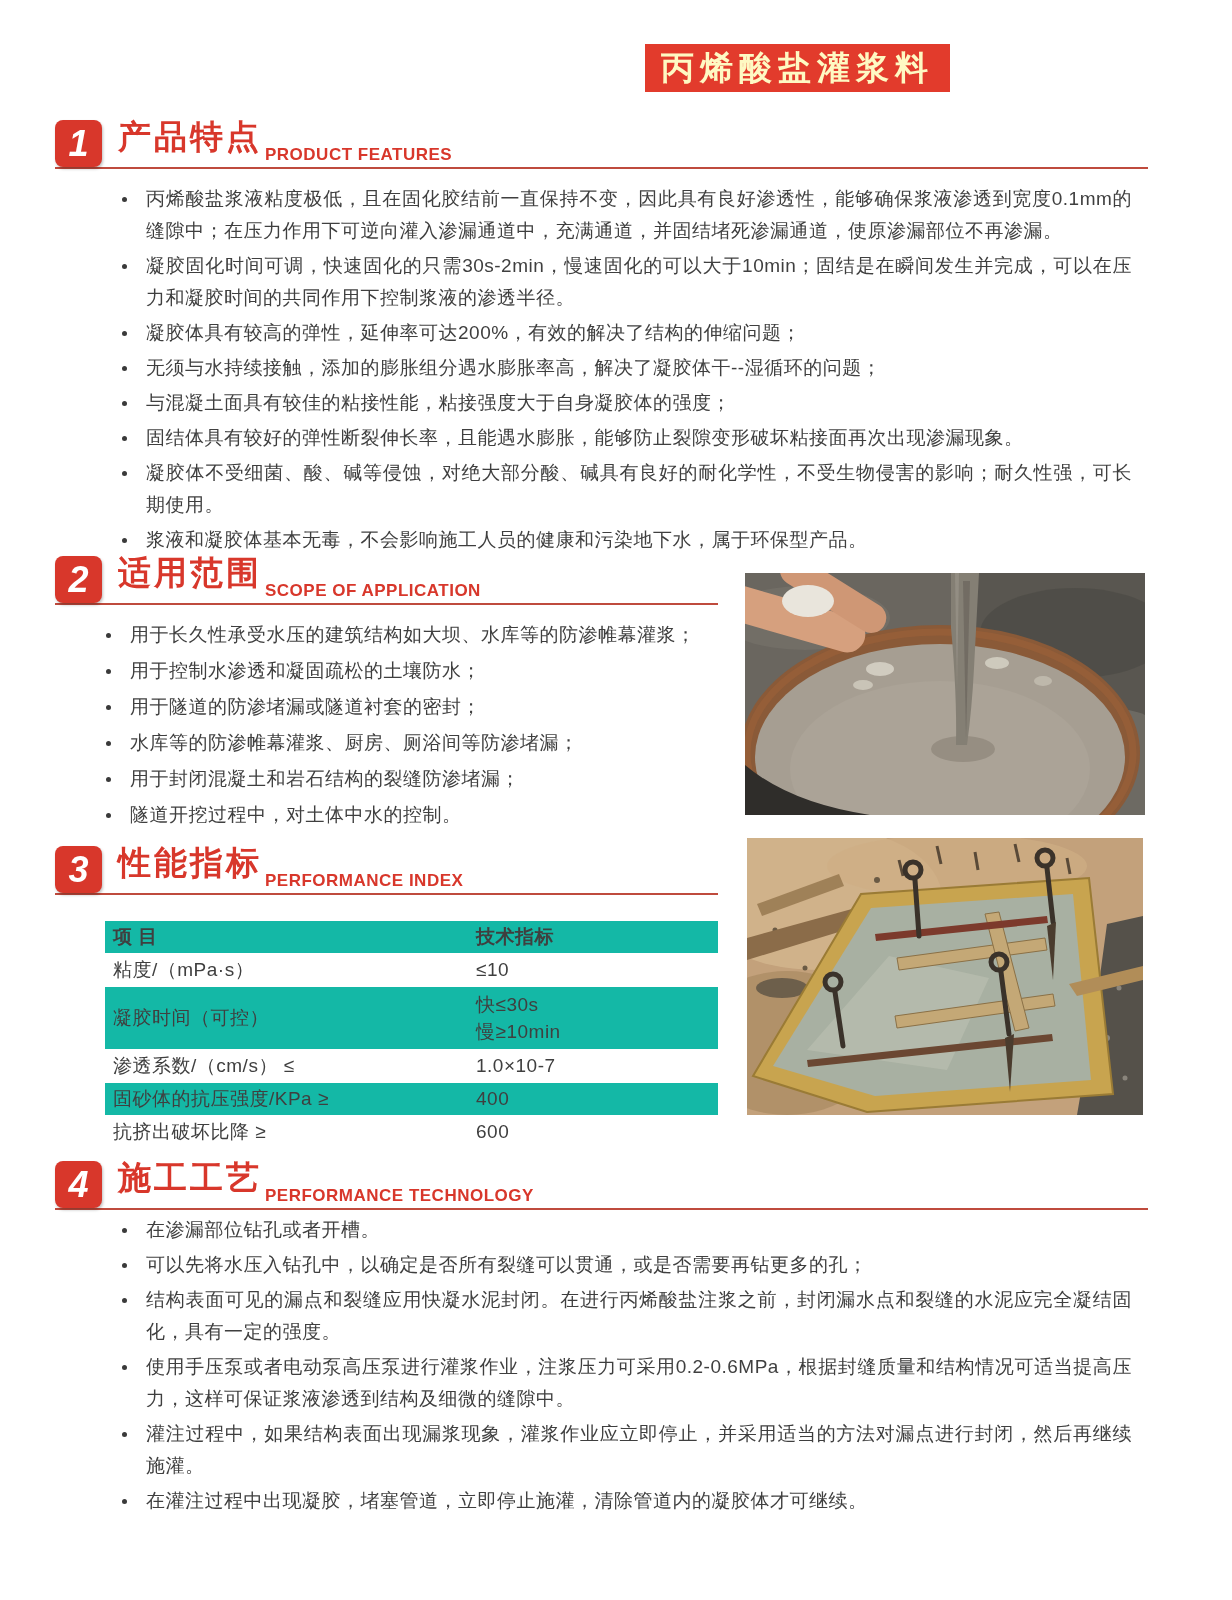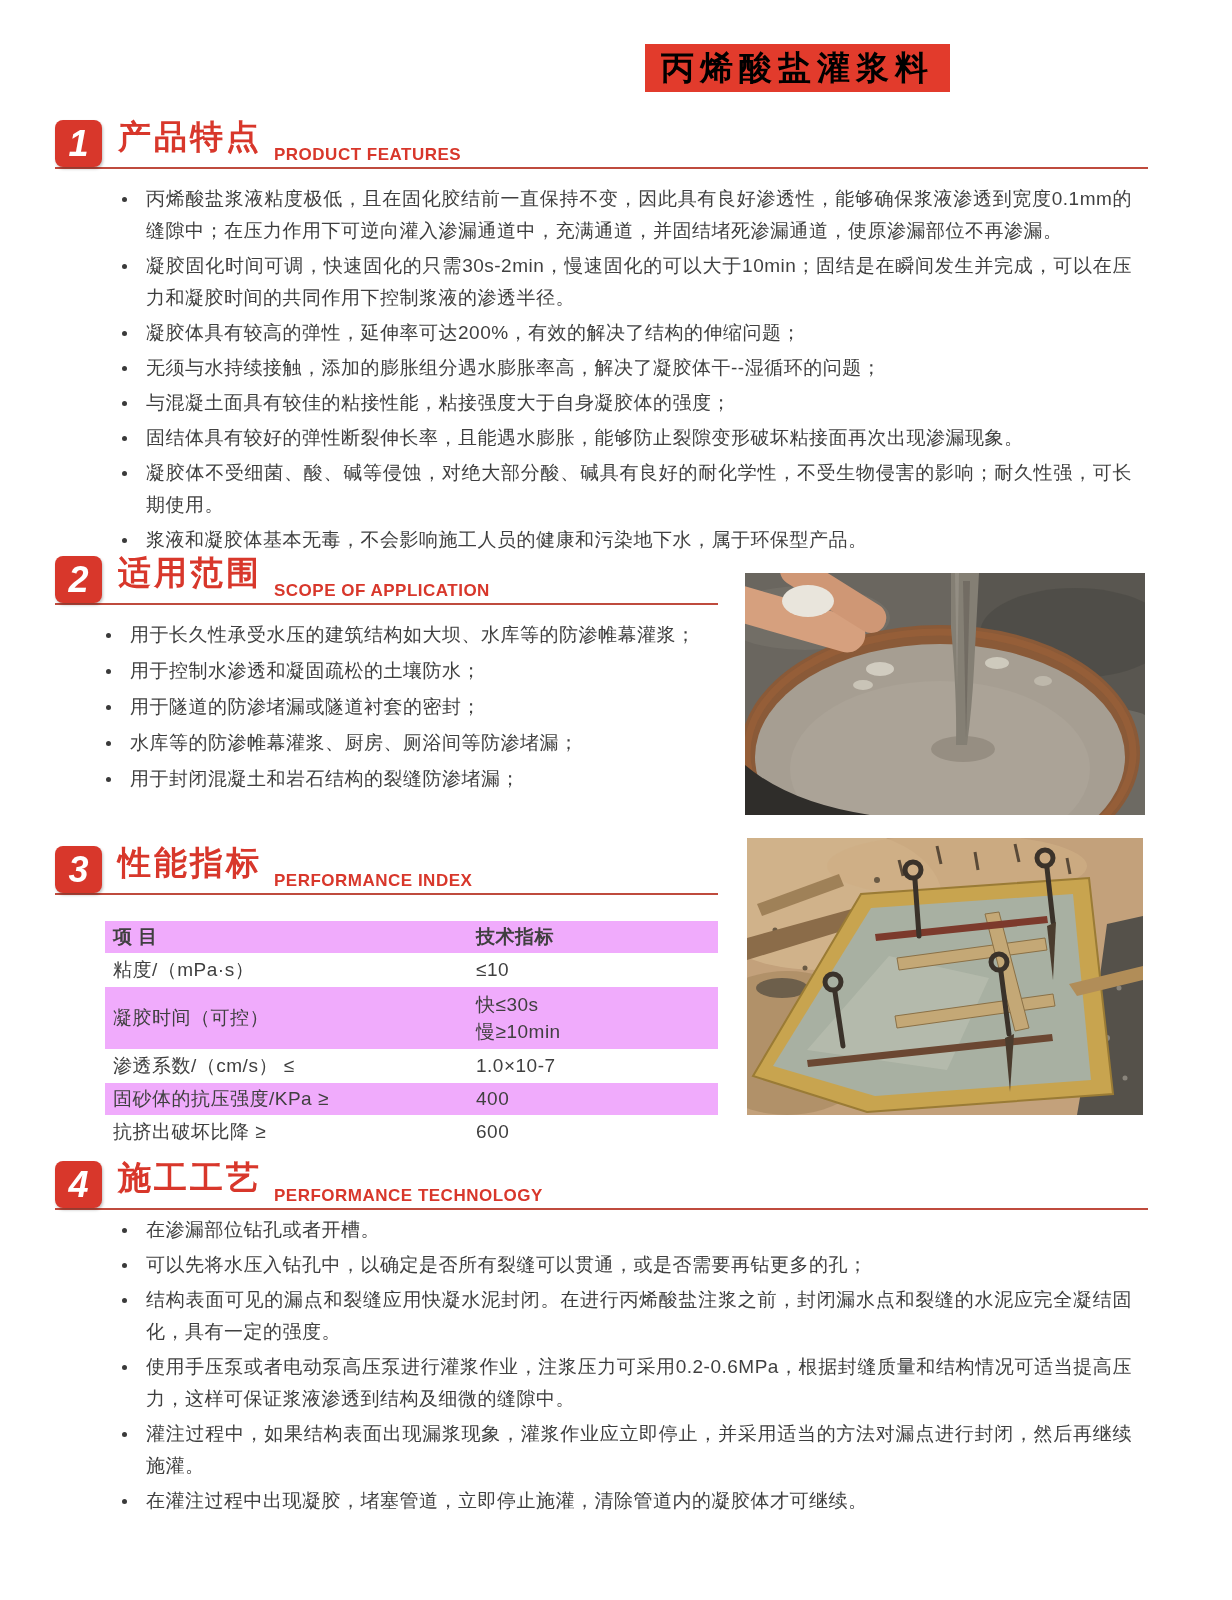--- a/index.html
+++ b/index.html
@@ -3,21 +3,21 @@
 <meta charset="utf-8">
 <style>
   html,body { margin:0; padding:0; background:#ffffff; }
   .page {
     position:relative; width:1232px; height:1600px; background:#ffffff;
     font-family:"Liberation Sans", sans-serif; overflow:hidden; color:#3f3f3f;
   }
   
   .banner {
     position:absolute; left:645px; top:44px; height:48px; line-height:48px;
-    background:#e23b2c; color:#000000; font-size:33px; font-weight:bold;
+    background:#e23b2c; color:#fef9c3; font-size:33px; font-weight:bold;
     letter-spacing:6px; padding:0 16px; white-space:nowrap;text-align:right;
   }
   
   .sec { position:absolute; }
   #sec1 { left:55px; top:120px; width:1093px; }
   #sec2 { left:55px; top:556px; width:663px; }
   #sec3 { left:55px; top:846px; width:663px; }
   #sec4 { left:55px; top:1161px; width:1093px; }
 
   .sec-head {
@@ -28,21 +28,21 @@
     width:47px; height:47px; background:#d8372b; border-radius:8px;
     color:#ffffff; font-size:36px; font-weight:bold; font-style:italic;
     text-align:center; line-height:47px; box-shadow:1px 2px 3px rgba(0,0,0,.25);
     flex:0 0 auto;
   }
   .cn {
     font-size:33px; font-weight:bold; color:#d8372b; margin-left:16px;
     letter-spacing:3px; line-height:1; padding-bottom:14px;
   }
   .en {
-    font-size:17px; font-weight:bold; color:#d8372b; margin-left:12px;
+    font-size:17px; font-weight:bold; color:#d8372b; margin-left:3px;
     letter-spacing:.5px; line-height:1; padding-bottom:4px; white-space:nowrap;
   }
   
   ul.bullets { list-style:none; margin:14px 0 0 0; padding:0 0 0 75px; }
   ul.bullets li {
     position:relative; font-size:19px; line-height:32px; letter-spacing:.5px;
     color:#3f3f3f; margin:3px 16px; text-align:justify;
   }
   ul.bullets li::before {
     content:""; position:absolute; left:-24px; top:14px; width:5px; height:5px;
@@ -59,21 +59,21 @@
   table.perf {
     margin:26px 0 0 50px; width:613px; border-collapse:collapse;
     font-size:19px; color:#3f3f3f; table-layout:fixed;
   }
   table.perf th, table.perf td {
     padding:3px 8px; text-align:left; vertical-align:middle; font-weight:normal;
     letter-spacing:.5px;
   }
   table.perf th { font-weight:bold; }
   table.perf .c1 { width:347px; }
-  table.perf tr.stripe { background:#f0abfc; }
+  table.perf tr.stripe { background:#14b8a6; }
   table.perf tr.h  th { height:24px; }
   table.perf tr.r1 td { height:28px; }
   table.perf tr.r2 td { padding-top:4px; padding-bottom:4px; }
   table.perf tr.r2 .vline { line-height:27px; }
   table.perf tr.r3 td { height:28px; }
   table.perf tr.r4 td { height:24px; }
   table.perf tr.r5 td { height:28px; }
   
   .photo { position:absolute; overflow:hidden; }
   #photo1 { left:745px; top:573px; width:400px; height:242px; }
@@ -110,20 +110,21 @@
       <div class="num">2</div>
       <div class="cn">适用范围</div>
       <div class="en">SCOPE OF APPLICATION</div>
     </div>
     <ul class="bullets">
         <li>用于长久性承受水压的建筑结构如大坝、水库等的防渗帷幕灌浆；</li>
         <li>用于控制水渗透和凝固疏松的土壤防水；</li>
         <li>用于隧道的防渗堵漏或隧道衬套的密封；</li>
         <li>水库等的防渗帷幕灌浆、厨房、厕浴间等防渗堵漏；</li>
         <li>用于封闭混凝土和岩石结构的裂缝防渗堵漏；</li>
+        <li>隧道开挖过程中，对土体中水的控制。</li>
       </ul>
   </section>
 
   <div class="photo" id="photo1">
     <svg width="400" height="242" viewBox="0 0 400 242">
       <rect width="400" height="242" fill="#6a665f"></rect>
       <rect x="230" width="170" height="242" fill="#595650"></rect>
       <ellipse cx="330" cy="60" rx="95" ry="45" fill="#4c4a45" opacity="0.7"></ellipse>
       <ellipse cx="365" cy="195" rx="75" ry="60" fill="#7c786f" opacity="0.6"></ellipse>
       <ellipse cx="60" cy="45" rx="85" ry="32" fill="#7a766d" opacity="0.5"></ellipse>

